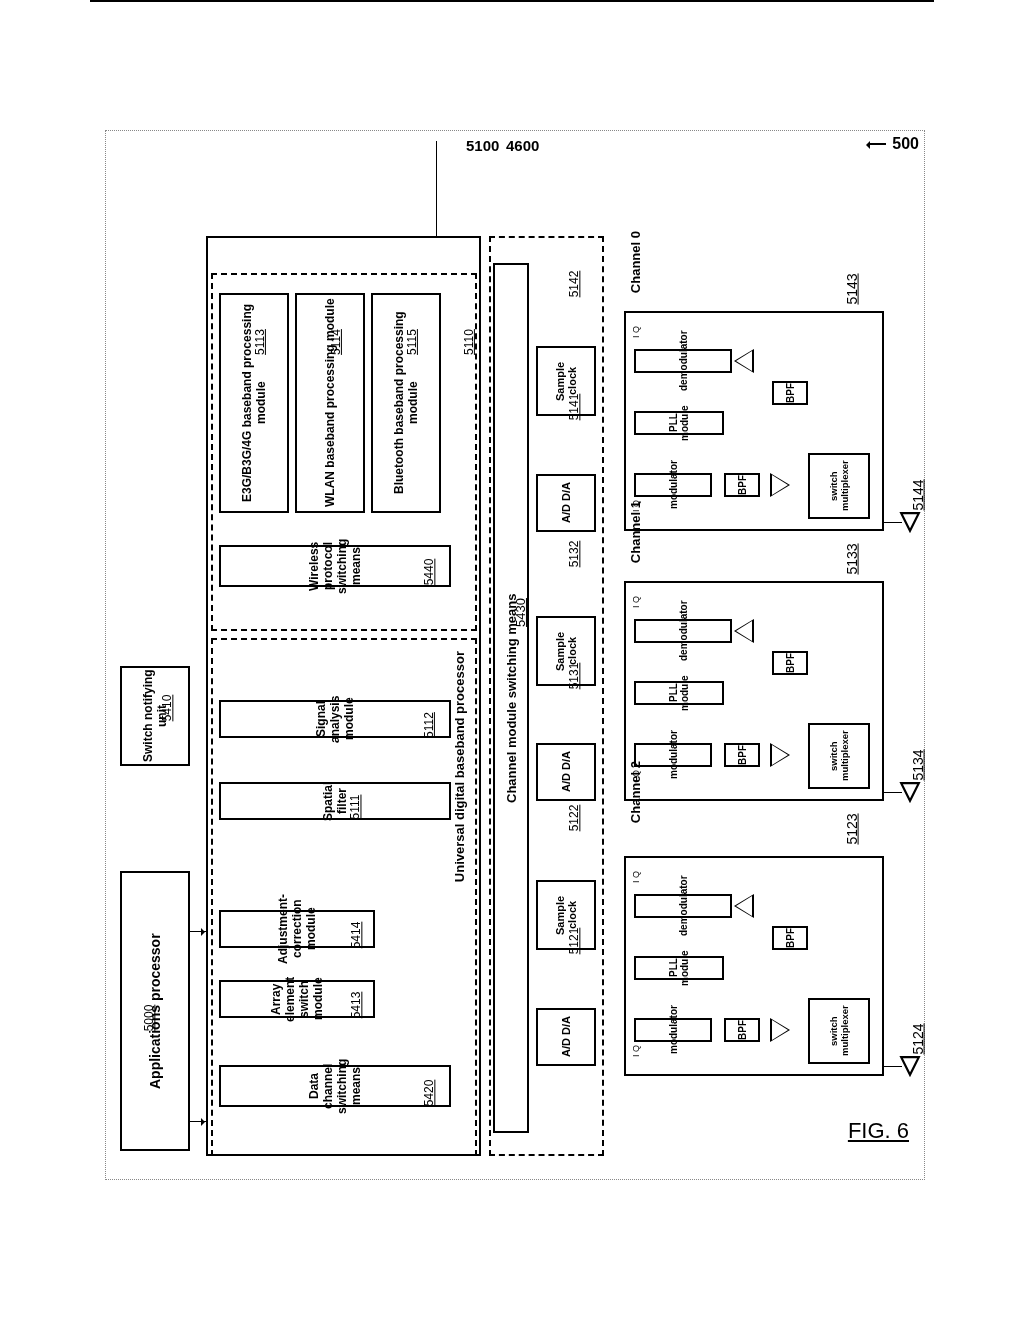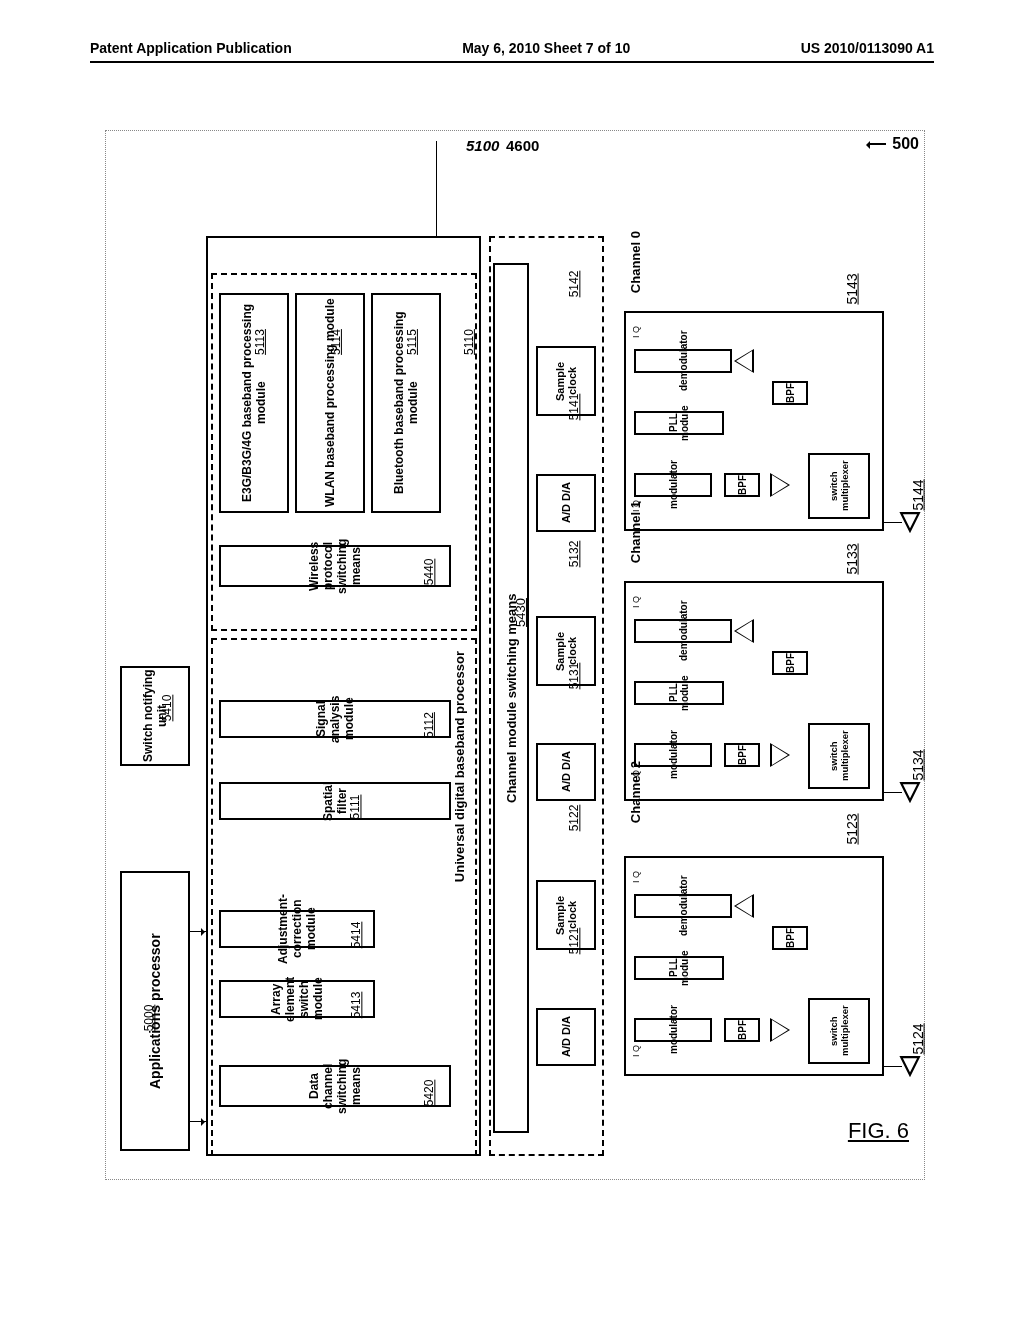--- a/index.html
+++ b/index.html
@@ -23,21 +23,21 @@
   .app-proc { position: absolute; left: 14px; top: 740px; width: 70px; height: 280px; border: 2px solid #000; }
   .vtext { writing-mode: vertical-rl; transform: rotate(180deg); font-size: 14px; font-weight: bold; text-align: center; display:flex; align-items:center; justify-content:center; }
   .app-proc .vtext { width: 100%; height: 100%; }
   .switch-notify { position: absolute; left: 14px; top: 535px; width: 70px; height: 100px; border: 2px solid #000; }
   .switch-notify .vtext { width:100%; height:100%; font-size: 12px; }
   .ref-5000 { position:absolute; left: 30px; top: 880px; font-size: 14px; text-decoration: underline; transform: rotate(-90deg); }
   .ref-5410 { position:absolute; left: 48px; top: 570px; font-size: 12px; text-decoration: underline; transform: rotate(-90deg); }
 
   
   .ubb { position: absolute; left: 100px; top: 105px; width: 275px; height: 920px; border: 2px solid #000; }
-  .ref-5100 { position:absolute; left: 360px; top: 6px; font-size: 15px; font-weight:bold;font-style:italic; }
+  .ref-5100 { position:absolute; left: 360px; top: 6px; font-size: 15px; font-weight:bold; }
   .ref-5100-lead { position:absolute; left: 330px; top: 10px; width: 1px; height: 96px; border-left: 1px solid #000; }
   .ubb-label { position:absolute; left: 346px; top: 520px; writing-mode: vertical-rl; transform: rotate(180deg); font-size: 13px; font-weight:bold; }
 
   
   .smart-ant { position:absolute; left: 3px; top: 400px; width: 266px; height: 518px; border: 2px dashed #000; }
 
   
   .box { position:absolute; border: 2px solid #000; }
   .box .vtext { width:100%; height:100%; font-size: 12px; }
   .ref { position:absolute; font-size: 12px; text-decoration: underline; transform: rotate(-90deg); }
@@ -139,25 +139,20 @@
   .l1b{ left: 84px; top: 800px; width: 18px; }
   .ant-lead2 { left: 778px; top: 935px; width: 18px; }
   .ant-lead1 { left: 778px; top: 661px; width: 18px; }
   .ant-lead0 { left: 778px; top: 391px; width: 18px; }
 </style>
 </head>
 <body>
 
 <div class="page">
 
-  <div class="header">
-    <span>Patent Application Publication</span>
-    <span>May 6, 2010  Sheet 7 of 10</span>
-    <span>US 2010/0113090 A1</span>
-  </div>
   <div class="header-line"></div>
 
   <div class="diagram">
 
     <div class="ref-500">500</div>
     <div class="arrow500"></div>
 
     <div class="fig-label">FIG. 6</div>
 
     <div class="app-proc">

